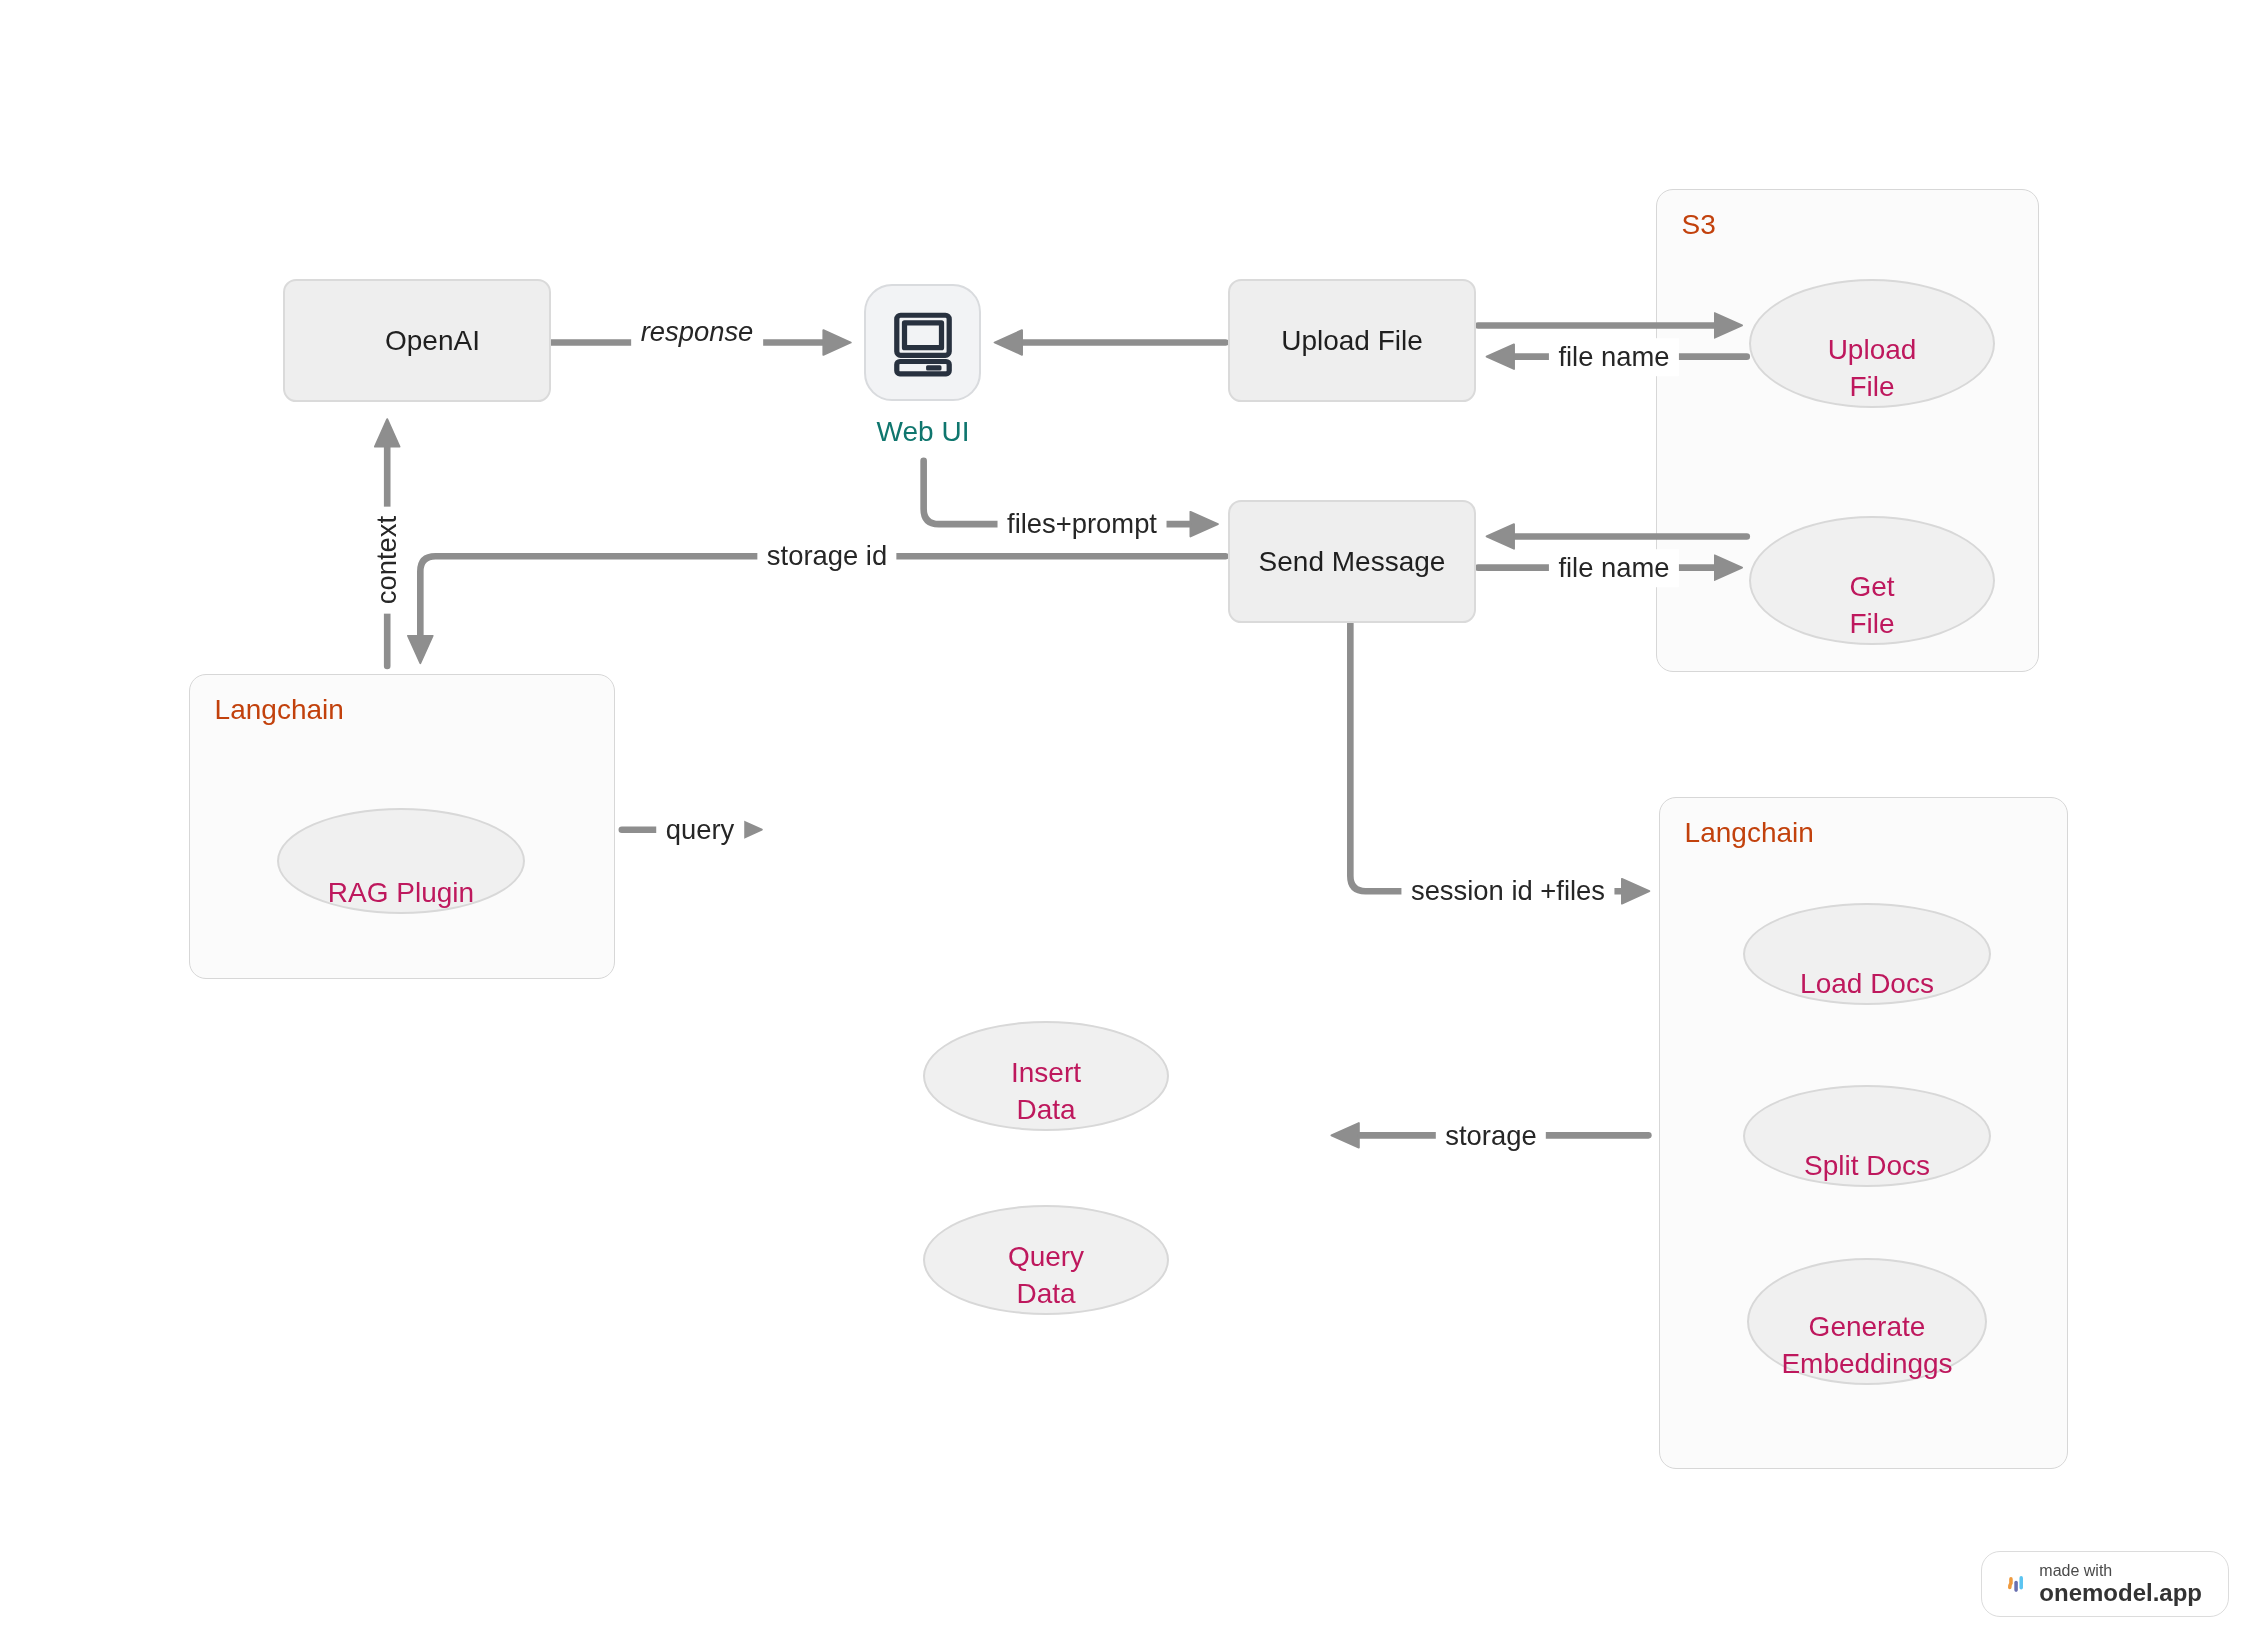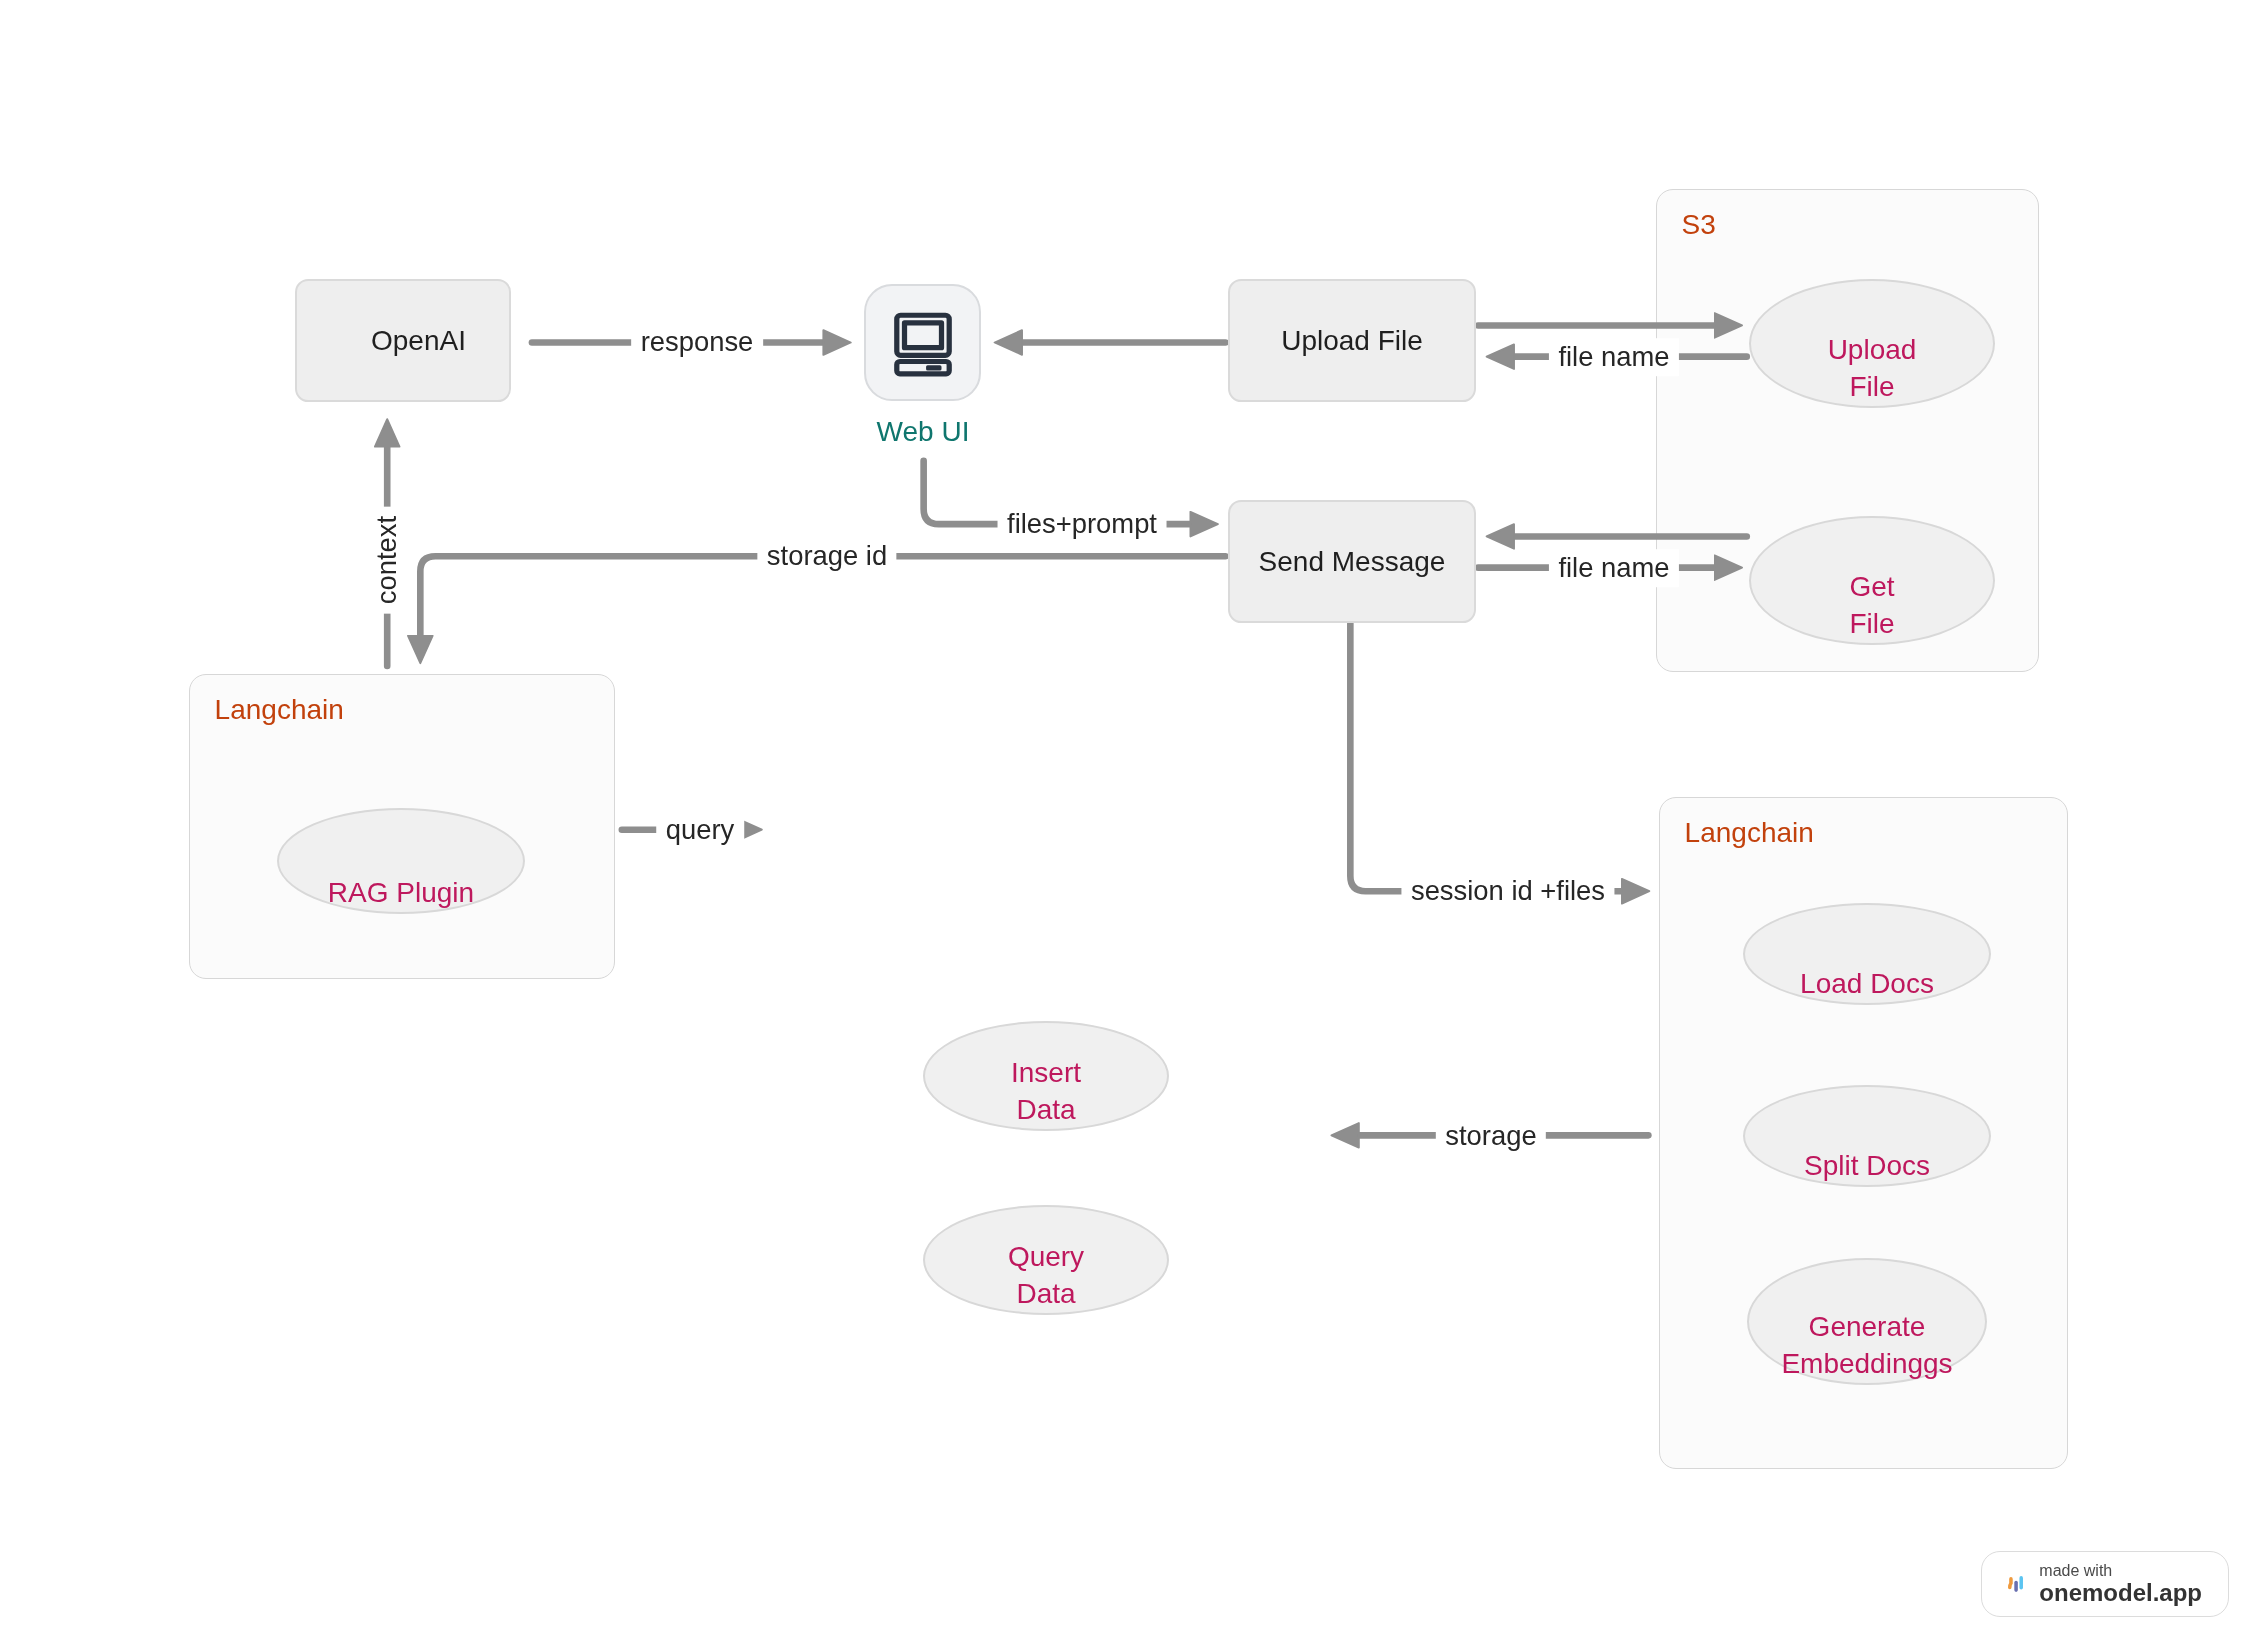--- a/index.html
+++ b/index.html
@@ -89,31 +89,31 @@
       <path d="M 1295 588 L 460 588 Q 444 588 444 604 L 444 674" marker-end="url(#ah)"></path>
       <path d="M 409 704 L 409 470" marker-end="url(#ah)"></path>
       <path d="M 1846 567 L 1598 567" marker-end="url(#ah)"></path>
       <path d="M 1562 600 L 1814 600" marker-end="url(#ah)"></path>
       <path d="M 657 877 L 778 877" marker-end="url(#ah)"></path>
       <path d="M 1427 659 L 1427 926 Q 1427 942 1443 942 L 1716 942" marker-end="url(#ah)"></path>
       <path d="M 1742 1200 L 1434 1200" marker-end="url(#ah)"></path>
     </g>
   </svg>
 
-  <span class="edge-label" style="left:697px;top:342px;">response</span>
+  <span class="edge-label" style="left:697px;top:332px;font-style:italic;">response</span>
   <span class="edge-label" style="left:1614px;top:357px;">file name</span>
   <span class="edge-label" style="left:1082px;top:524px;">files+prompt</span>
   <span class="edge-label" style="left:827px;top:556px;">storage id</span>
   <span class="edge-label" style="left:1614px;top:568px;">file name</span>
   <span class="edge-label vertical" style="left:387px;top:560px;">context</span>
   <span class="edge-label" style="left:700px;top:830px;">query</span>
   <span class="edge-label" style="left:1508px;top:891px;">session id +files</span>
   <span class="edge-label" style="left:1491px;top:1136px;">storage</span>
 
-  <div class="node" style="left:295px;top:279px;width:216px;height:123px;padding-left:31px;">
+  <div class="node" style="left:283px;top:279px;width:268px;height:123px;padding-left:31px;">
     <span>OpenAI</span>
   </div>
 
   <div class="node" style="left:1228px;top:279px;width:248px;height:123px;">
     <span>Upload File</span>
   </div>
 
   <div class="node" style="left:1228px;top:500px;width:248px;height:123px;">
     <span>Send Message</span>
   </div>

